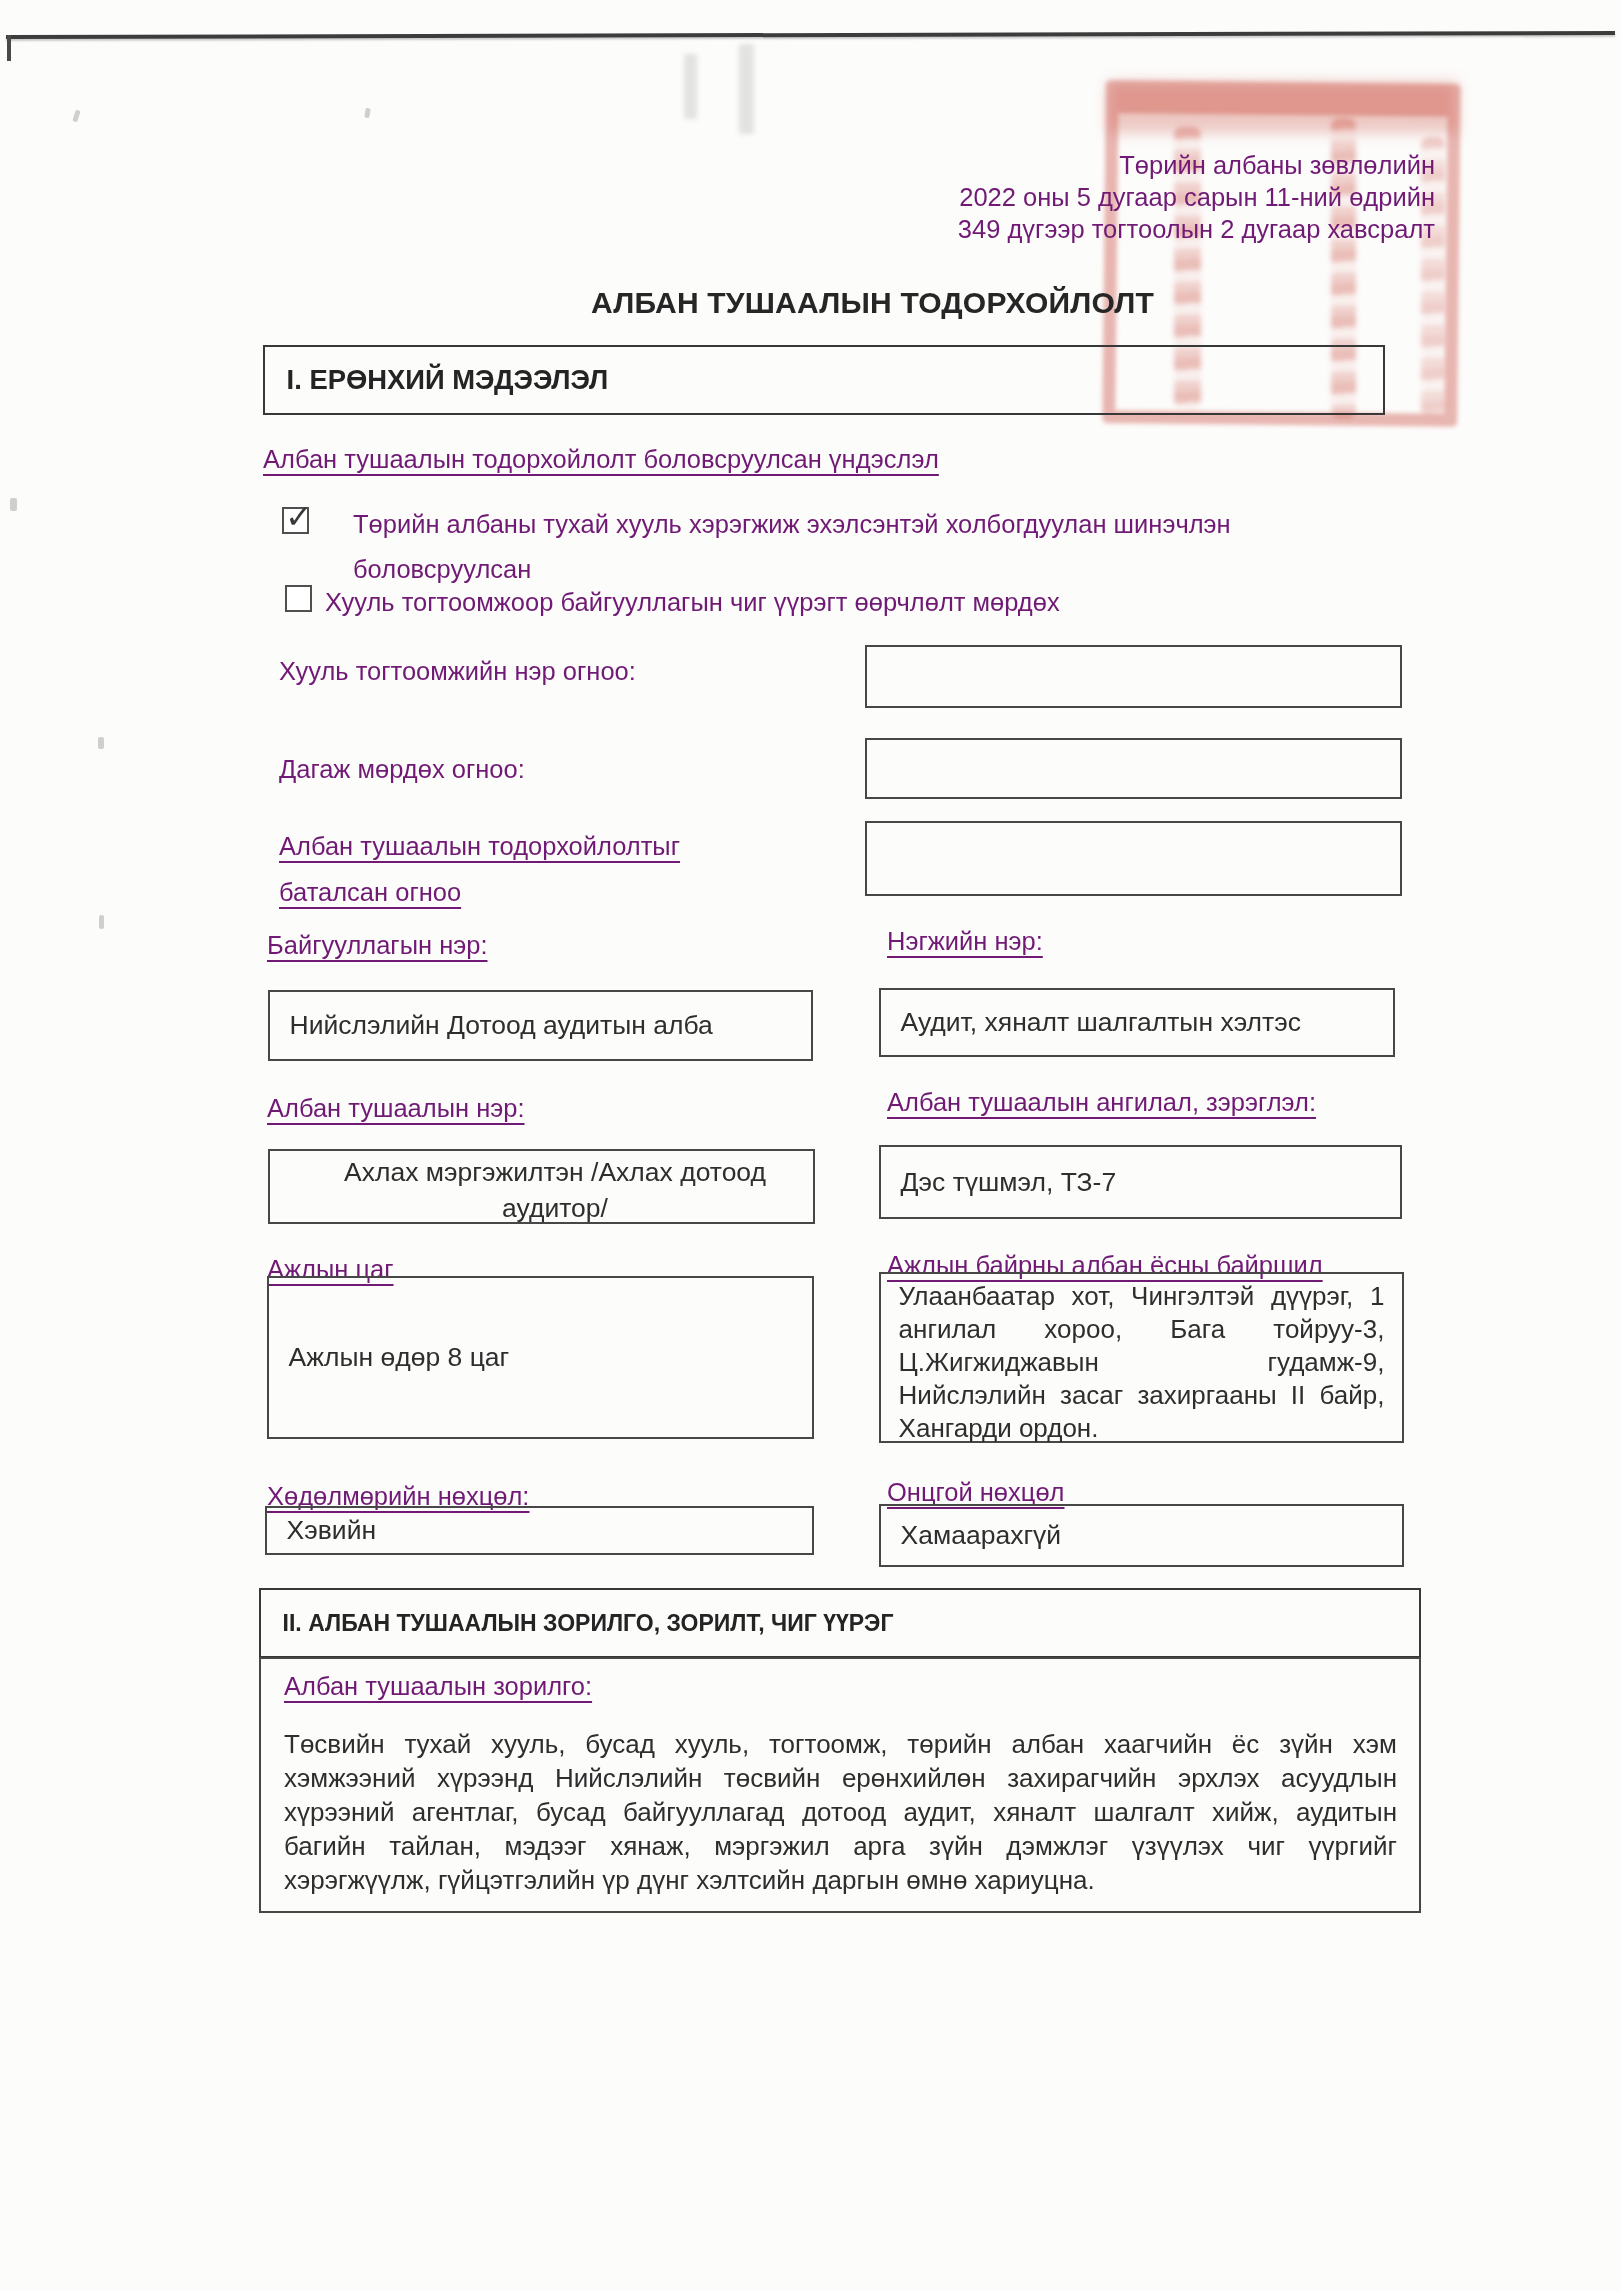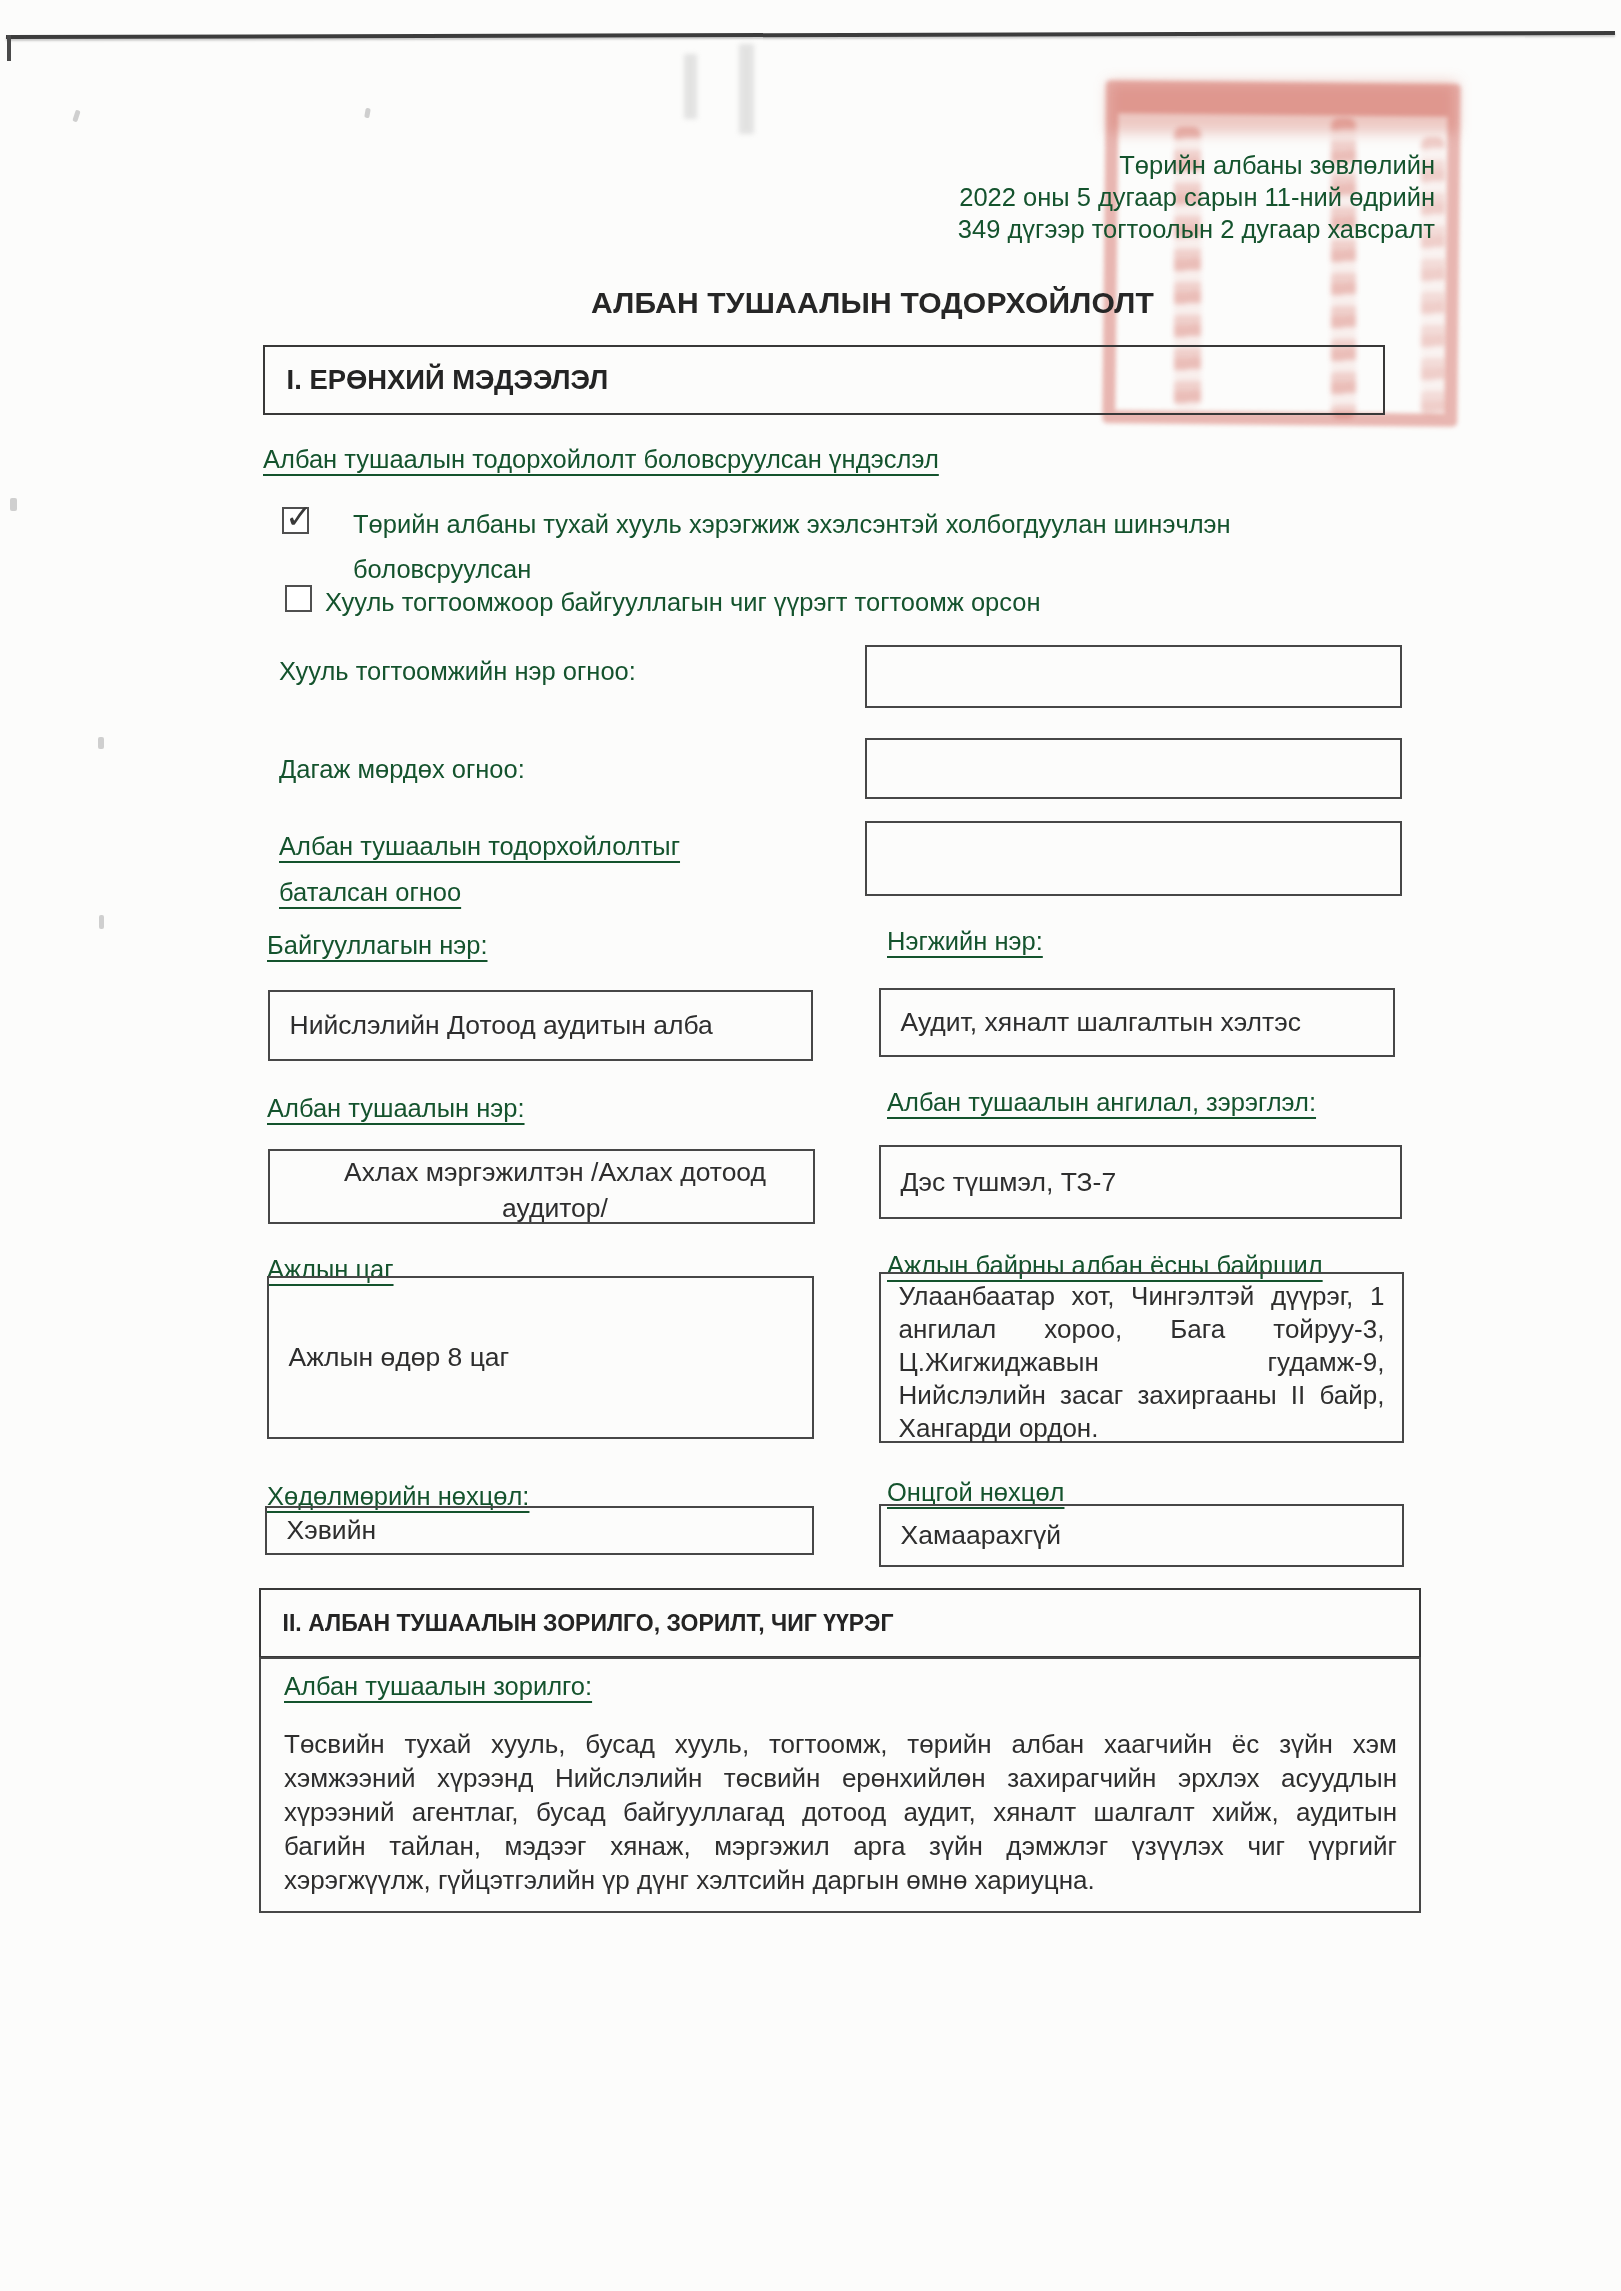--- a/index.html
+++ b/index.html
@@ -19,21 +19,21 @@
   .speck{background:#9a9a9a;opacity:.45;border-radius:2px;}
   .smudge{background:#c9c9c9;filter:blur(2.9px);opacity:.5;}
   
   .stamp{border:13.7px solid rgba(203,78,64,.40);border-top-width:33px;border-radius:4.9px;filter:blur(2px);transform:rotate(.6deg);}
   .stamp-band{background:rgba(203,78,64,.30);filter:blur(6.9px);}
   .squiggle{
     background:repeating-linear-gradient(178deg, rgba(203,78,64,.48) 0 11.8px, rgba(203,78,64,.10) 11.8px 23.5px, rgba(203,78,64,.34) 23.5px 33px);
     filter:blur(2.9px);opacity:.75;border-radius:7.8px;
   }
   
-  .txt{font-size:25.5px;line-height:33px;color:#14532d;}
+  .txt{font-size:25.5px;line-height:33px;color:#701a75;}
   .u{text-decoration:underline;text-decoration-thickness:2px;text-underline-offset:5.9px;}
   .right{text-align:right;}
   .center{text-align:center;}
   .title{font-size:30px;font-weight:bold;color:#262626;letter-spacing:0.2px;}
   
   .box{border:2px solid #474747;background:transparent;box-sizing:border-box;padding-left:27px;}
   .hdrbox{border:2px solid #383838;box-sizing:border-box;display:flex;align-items:center;padding-left:21.6px;font-size:27.4px;font-weight:bold;color:#242424;}
   .valuebox{display:flex;align-items:center;padding-left:19.6px;font-size:26.5px;}
   .cb{border:2.9px solid #4f4f4f;box-sizing:border-box;background:#fff;}
   .cbmark{position:absolute;left:1px;top:-11.8px;font-size:33px;font-weight:bold;color:#3a3a3a;}
@@ -78,21 +78,21 @@
   <div class="abs txt u" style="left:263px;top:443px;width:765px;">Албан тушаалын тодорхойлолт боловсруулсан үндэслэл</div>
 
   <div class="abs cb" style="left:282px;top:507px;width:27.4px;height:27.4px;">
     <span class="cbmark">✓</span>
   </div>
   <div class="abs txt" style="left:325px;top:502px;width:892px;line-height:45px;margin-left:28px;">Төрийн албаны тухай хууль хэрэгжиж эхэлсэнтэй холбогдуулан шинэчлэн боловсруулсан</div>
 
   <div class="abs cb" style="left:285px;top:585px;width:27.4px;height:27.4px;">
     <span class="cbmark"></span>
   </div>
-  <div class="abs txt" style="left:325px;top:586px;width:843px;">Хууль тогтоомжоор байгууллагын чиг үүрэгт тогтоомж орсон</div>
+  <div class="abs txt" style="left:325px;top:586px;width:843px;">Хууль тогтоомжоор байгууллагын чиг үүрэгт өөрчлөлт мөрдөх</div>
 
   <div class="abs txt" style="left:279px;top:655px;width:392px;">Хууль тогтоомжийн нэр огноо:</div>
   <div class="abs box valuebox" style="left:865px;top:645px;width:537px;height:63px;"></div>
 
   <div class="abs txt" style="left:279px;top:753px;width:353px;">Дагаж мөрдөх огноо:</div>
   <div class="abs box valuebox" style="left:865px;top:738px;width:537px;height:61px;"></div>
 
   <div class="abs txt u" style="left:279px;top:823px;width:431px;line-height:46px;">Албан тушаалын тодорхойлолтыг баталсан огноо</div>
   <div class="abs box valuebox" style="left:865px;top:821px;width:537px;height:75px;"></div>
 

